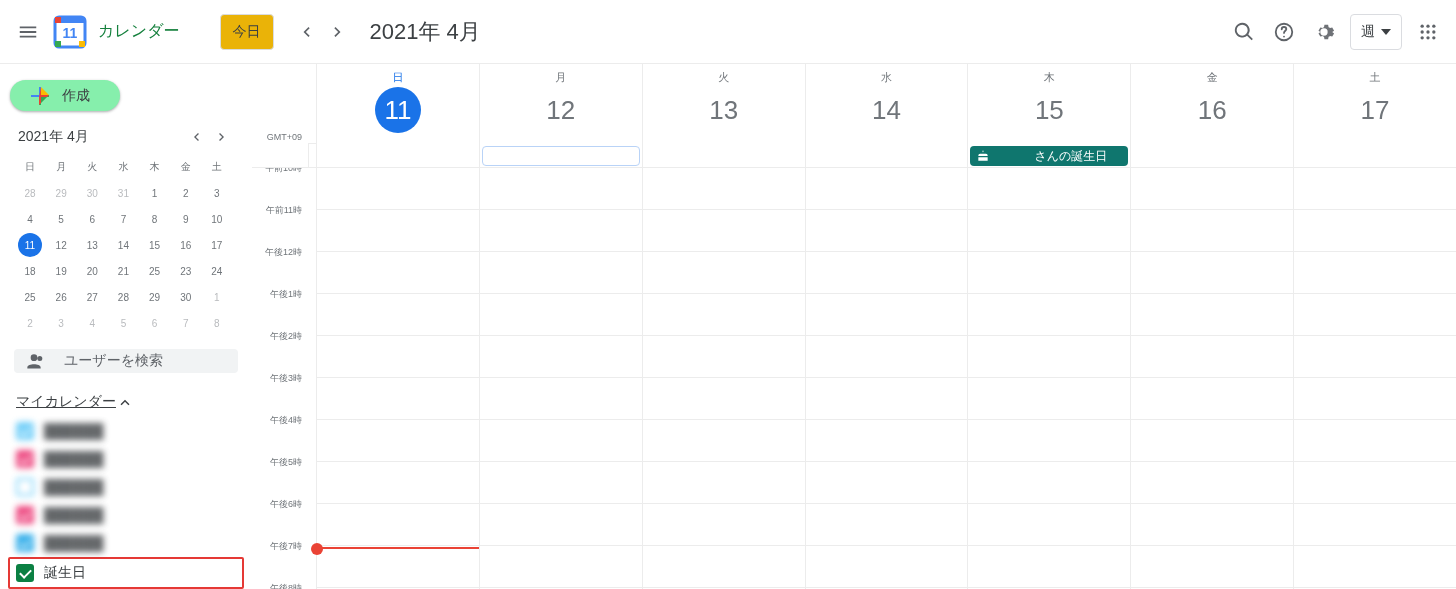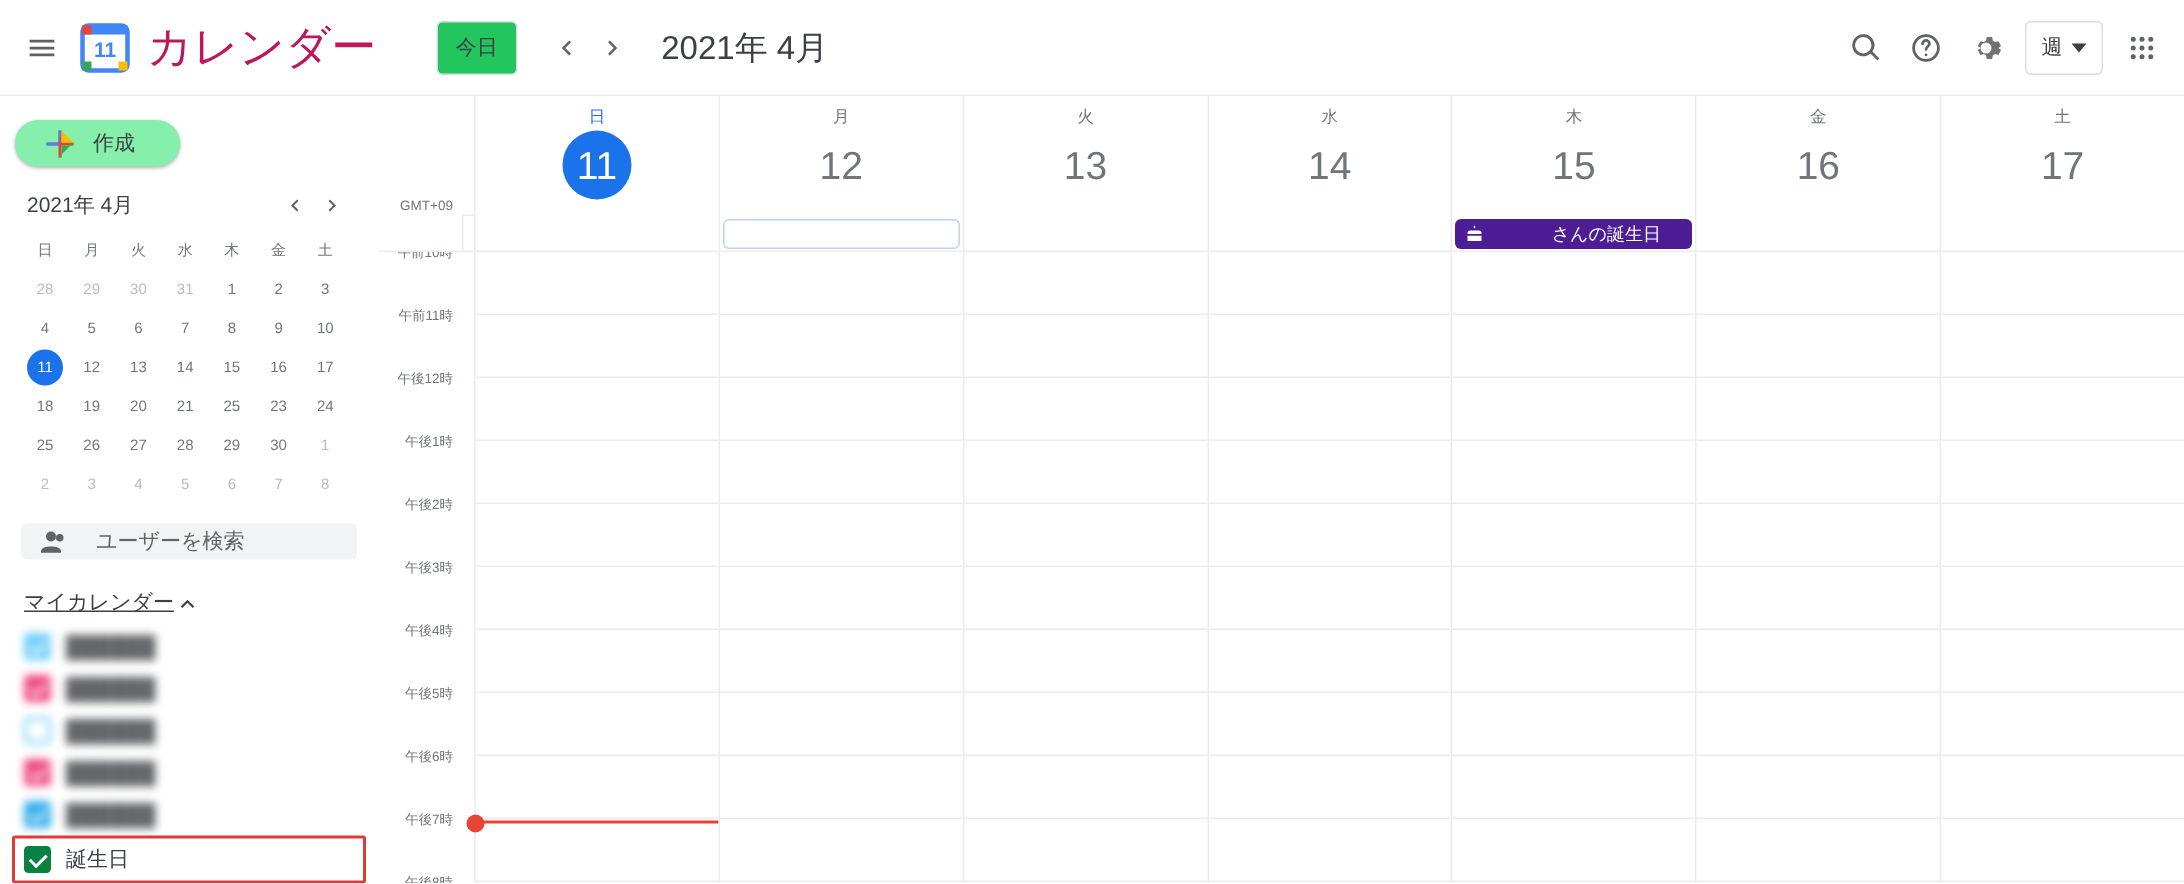--- a/index.html
+++ b/index.html
@@ -5,22 +5,22 @@
   * { box-sizing: border-box; margin: 0; padding: 0; }
   html, body { height: 100%; font-family: "Helvetica Neue", Arial, "Hiragino Kaku Gothic ProN", "Hiragino Sans", Meiryo, sans-serif; color: #3c4043; background: #fff; overflow: hidden; }
   .root { display: flex; flex-direction: column; width: 1456px; height: 589px; }
 
   
   .header { display: flex; align-items: center; height: 64px; padding: 0 8px 0 8px; border-bottom: 1px solid #ececec; }
   .hicon-btn { width: 40px; height: 40px; display: flex; align-items: center; justify-content: center; border-radius: 50%; cursor: pointer; color: #5f6368; }
   .hicon-btn svg { width: 22px; height: 22px; }
   .logo-wrap { display: flex; align-items: center; margin-left: 4px; }
   .logo { width: 36px; height: 36px; border-radius: 6px; display:flex;align-items:center;justify-content:center;}
-  .app-title { font-size: 30px; color: #be185d; margin-left: 10px; }
-  .today-btn { margin-left: 40px; height: 36px; padding: 0 12px; border: 1px solid #dadce0; border-radius: 4px; background: #22c55e; font-size: 14px; color: #3c4043; cursor: pointer; }
+  .app-title { font-size: 16px; color: #15803d; margin-left: 10px; }
+  .today-btn { margin-left: 40px; height: 36px; padding: 0 12px; border: 1px solid #dadce0; border-radius: 4px; background: #eab308; font-size: 14px; color: #3c4043; cursor: pointer; }
   .nav-btns { display: flex; margin-left: 16px; }
   .nav-btn { width: 32px; height: 32px; display: flex; align-items: center; justify-content: center; cursor: pointer; color: #5f6368; }
   .nav-btn svg { width: 20px; height: 20px; }
   .range-label { font-size: 22px; color: #3c4043; margin-left: 16px; }
   .header-spacer { flex: 1; }
   .view-btn { height: 36px; padding: 0 10px; border: 1px solid #dadce0; border-radius: 4px; background: #fff; font-size: 14px; color: #3c4043; display: flex; align-items: center; gap: 6px; cursor: pointer; margin: 0 6px; }
   .apps-btn svg { width: 20px; height: 20px; }
 
   
   .body { flex: 1; display: flex; overflow: hidden; }
@@ -60,21 +60,21 @@
   .daycol-head:first-of-type { border-left: none; }
   .dow { font-size: 11px; color: #70757a; }
   .dnum { font-size: 26px; color: #70757a; width: 46px; height: 46px; display: flex; align-items: center; justify-content: center; border-radius: 50%; margin-top: 2px; cursor: pointer; }
   .daycol-head.today .dow { color: #1a73e8; }
   .daycol-head.today .dnum { background: #1a73e8; color: #fff; }
 
   .allday { display: flex; height: 24px; border-bottom: 1px solid #ececec; }
   .allday .slot { flex: 1; border-left: 1px solid #ececec; position: relative; padding: 2px 2px; }
   .chip { height: 20px; border-radius: 4px; font-size: 12px; color: #fff; display: flex; align-items: center; padding: 0 6px; gap: 6px; overflow: hidden; white-space: nowrap; }
   .chip.hollow { background: #fff; border: 1px solid #b9d3f7; color: #b9d3f7; }
-  .chip.green { background: #4c1d95; gap: 44px; }
+  .chip.green { background: #0f766e; gap: 44px; }
   .cake { width: 14px; height: 14px; }
 
   .scroll { flex: 1; overflow: hidden; display: flex; }
   .hourcol { width: 56px; }
   .hourlabel { height: 42px; text-align: right; font-size: 9px; color: #70757a; padding-right: 6px; position: relative; top: -6px; }
   .gridcols { flex: 1; display: flex; position: relative; margin-left: 8px; }
   .gcol { flex: 1; border-left: 1px solid #ececec; position: relative; }
   .gcol .hourcell { height: 42px; border-bottom: 1px solid #ececec; }
   .nowline { position: absolute; left: 0; right: 0; height: 0; border-top: 2px solid #ea4335; }
   .nowdot { position: absolute; left: -6px; top: -6px; width: 12px; height: 12px; background: #ea4335; border-radius: 50%; }

